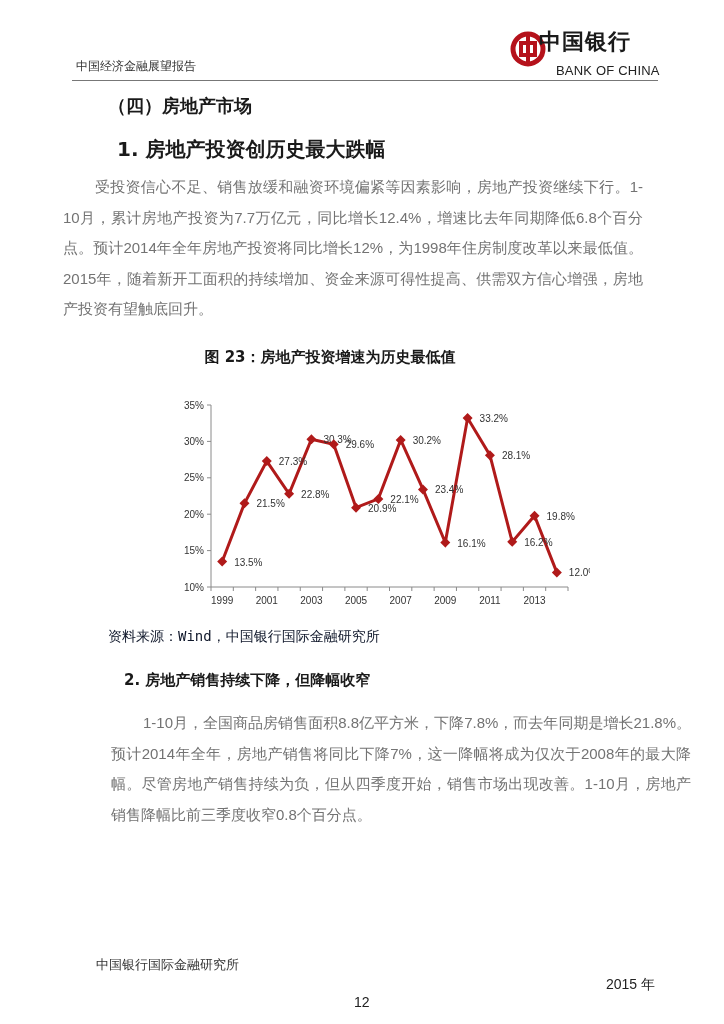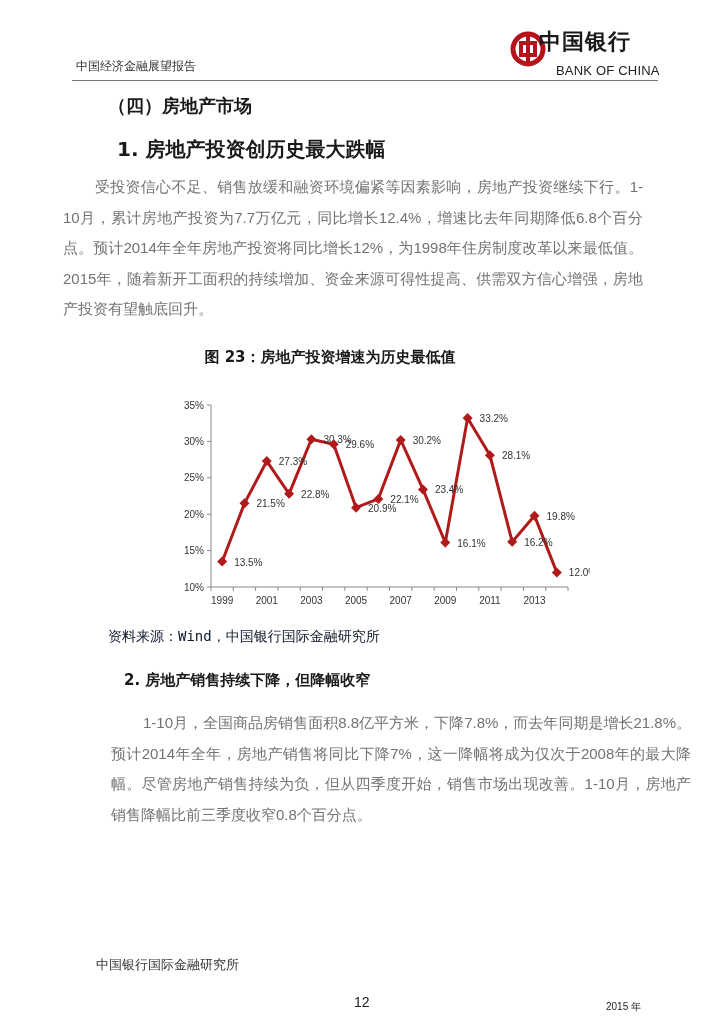--- a/index.html
+++ b/index.html
@@ -12,21 +12,21 @@
   .h-section { position:absolute; left:108px; top:94px; font-size:18px; font-weight:bold; font-family:"DejaVu Sans", sans-serif; }
   .h-sub { position:absolute; left:117px; top:136px; font-size:20px; font-weight:bold; font-family:"DejaVu Sans", sans-serif; }
   .para { position:absolute; left:63px; width:580px; font-size:15px; line-height:30.5px; text-align:justify; font-family:Liberation Sans, sans-serif; color:#737373; }
   .para p { margin:0; text-indent:32px; }
   .fig-title { position:absolute; left:4px; width:652px; top:348px; text-align:center; font-size:15px; font-weight:bold; font-family:"DejaVu Sans", sans-serif; }
   .chart { position:absolute; left:160px; top:392px; }
   .source { position:absolute; left:108px; top:628px; font-size:14px; font-family:"DejaVu Sans Mono", monospace; color:#0f172a; }
   .h-sub2 { position:absolute; left:124px; top:671px; font-size:15px; font-weight:bold; font-family:"DejaVu Sans", sans-serif; }
   .ftr-left { position:absolute; left:76px; top:956px; font-size:13px; color:#333; font-family:Liberation Sans, sans-serif;margin-left:20px; }
   .ftr-page { position:absolute; left:354px; top:954px; font-size:14px; color:#222; font-family:"Liberation Sans", sans-serif;margin-top:40px; }
-  .ftr-right { position:absolute; left:606px; top:1000px; font-size:10px; color:#222; font-family:"Liberation Sans", sans-serif; }
+  .ftr-right { position:absolute; left:606px; top:976px; font-size:14px; color:#222; font-family:"Liberation Sans", sans-serif; }
 </style>
 </head>
 <body>
 
 <div class="hdr-title">中国经济金融展望报告</div>
 <div class="hdr-rule"></div>
 
 <div class="logo">
   <svg width="36" height="36" viewBox="0 0 36 36" style="position:absolute;left:0;top:4px;">
     <circle cx="18" cy="18" r="15" fill="none" stroke="#b5121b" stroke-width="5"></circle>

